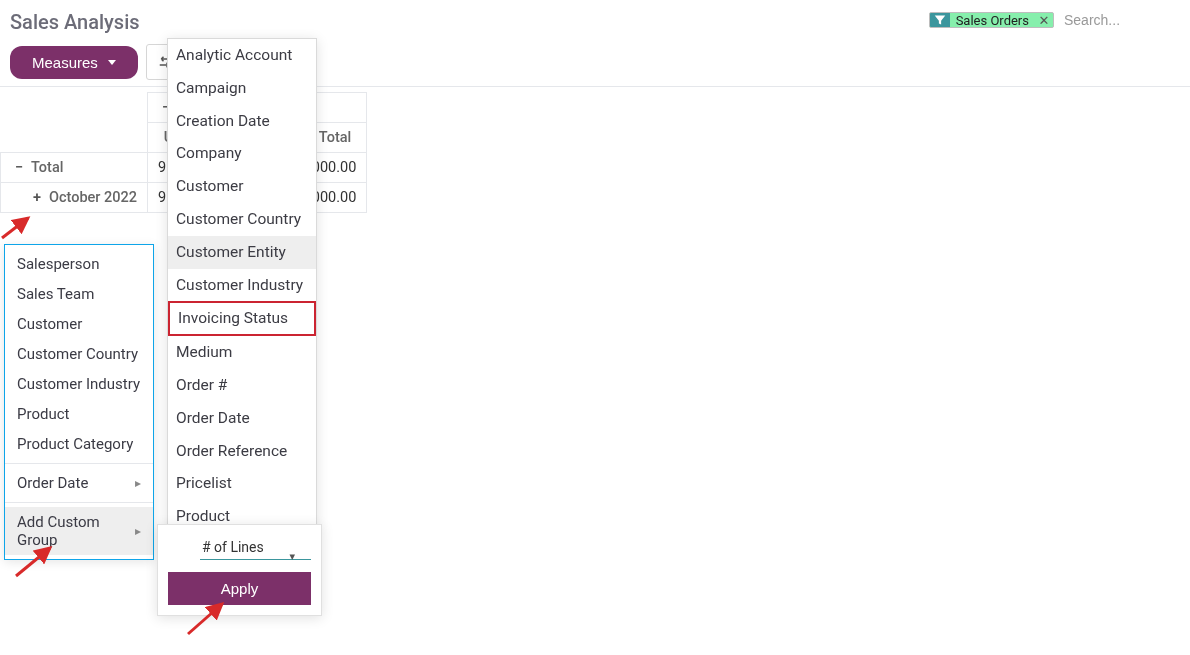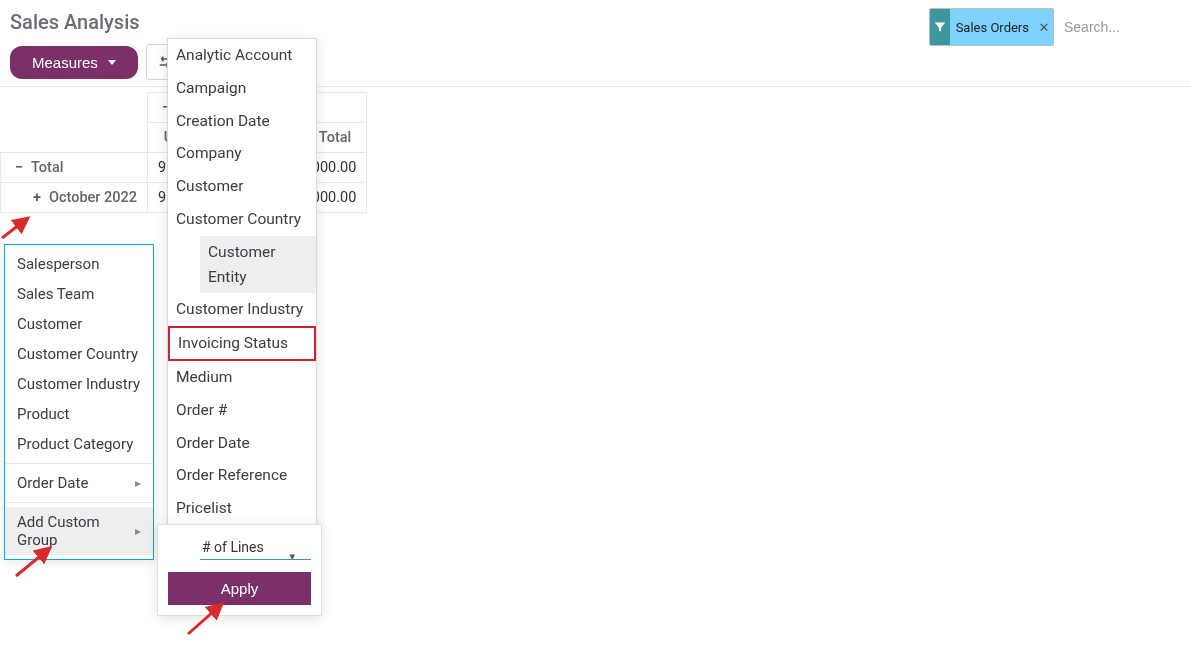--- a/index.html
+++ b/index.html
@@ -2,21 +2,21 @@
 <html><head>
 <meta charset="utf-8">
 <style>
   * { box-sizing: border-box; margin: 0; padding: 0; }
   body { font-family: -apple-system, BlinkMacSystemFont, "Segoe UI", Roboto, "Helvetica Neue", Arial, sans-serif; font-size: 14px; color: #374151; background: #fff; width: 1190px; height: 655px; overflow: hidden; position: relative; }
 
   
   .topbar { display: flex; align-items: center; padding: 10px 10px 0 10px; gap: 10px; position: relative; }
   .page-title { font-size: 20px; font-weight: 500; color: #6c6c78; flex: 0 0 auto; }
   .search-area { position: absolute; right: 10px; top: 8px; display: flex; align-items: center; gap: 6px; }
-  .facet { display: inline-flex; align-items: center; background: #7dd3fc; border: 1px solid #bdbdbd; border-radius: 2px; height: 38px; font-size: 13px; overflow: hidden; }
+  .facet { display: inline-flex; align-items: center; background: #86efac; border: 1px solid #bdbdbd; border-radius: 2px; height: 16px; font-size: 13px; overflow: hidden; }
   .facet-icon { background: #3b969d; color: #fff; display: inline-flex; align-items: center; justify-content: center; width: 20px; height: 100%; }
   .facet-text { padding: 0 6px; color: #222; }
   .facet-close { width: 18px; text-align: center; color: #555; cursor: pointer; }
   .search-input { border: none; outline: none; font-size: 14px; color: #666; padding: 4px; width: 120px; }
   .search-input::placeholder { color: #999; }
 
   
   .toolbar-row { display: flex; align-items: center; padding: 10px 10px 10px 10px; position: relative; gap: 8px; }
   .measures-btn { background: #7c3069; color: #fff; border: none; border-radius: 12px; padding: 8px 22px; font-size: 15px; display: inline-flex; align-items: center; gap: 6px; cursor: pointer; }
   .caret-down { display: inline-block; width: 0; height: 0; border-left: 4px solid transparent; border-right: 4px solid transparent; border-top: 5px solid #fff; margin-left: 4px; }
@@ -49,21 +49,21 @@
   .field-select { width: 100%; border: none; border-bottom: 1px solid #3b969d; padding: 4px 2px; font-size: 14px; color: #333; background: #fff; appearance: none; outline: none; }
   .select-caret { position: absolute; right: 16px; top: 15px; pointer-events: none; color: #555; font-size: 11px; }
   .apply-btn { width: 100%; margin-top: 12px; background: #7c3069; color: #fff; border: none; padding: 8px 0; font-size: 15px; cursor: pointer; }
 
   
   .big-list { position: absolute; left: 167px; top: 38px; width: 150px; height: 490px; background: #fff; border: 1px solid #dadada; box-shadow: 0 2px 12px rgba(0,0,0,0.12); overflow: hidden; }
   .big-list-inner { height: 100%; overflow-y: auto; }
   .big-list-inner::-webkit-scrollbar { width: 8px; }
   .big-list-inner::-webkit-scrollbar-thumb { background: #c4c4c8; border-radius: 4px; }
   .bl-item { padding: 4px 8px; font-size: 15.5px; color: #3c3c44; cursor: pointer; line-height: 1.6; }
-  .bl-item.hover { background: #eeeeee; margin-left: 32px; }
+  .bl-item.hover { background: #eeeeee; }
   .bl-item.boxed { border: 2.5px solid #cb2431; padding-top: 3px; padding-bottom: 3px; }
 
   
   .arrow { position: absolute; pointer-events: none; }
 
   
   .hidden-cell { color: #888; }
 </style>
 </head>
 <body>

